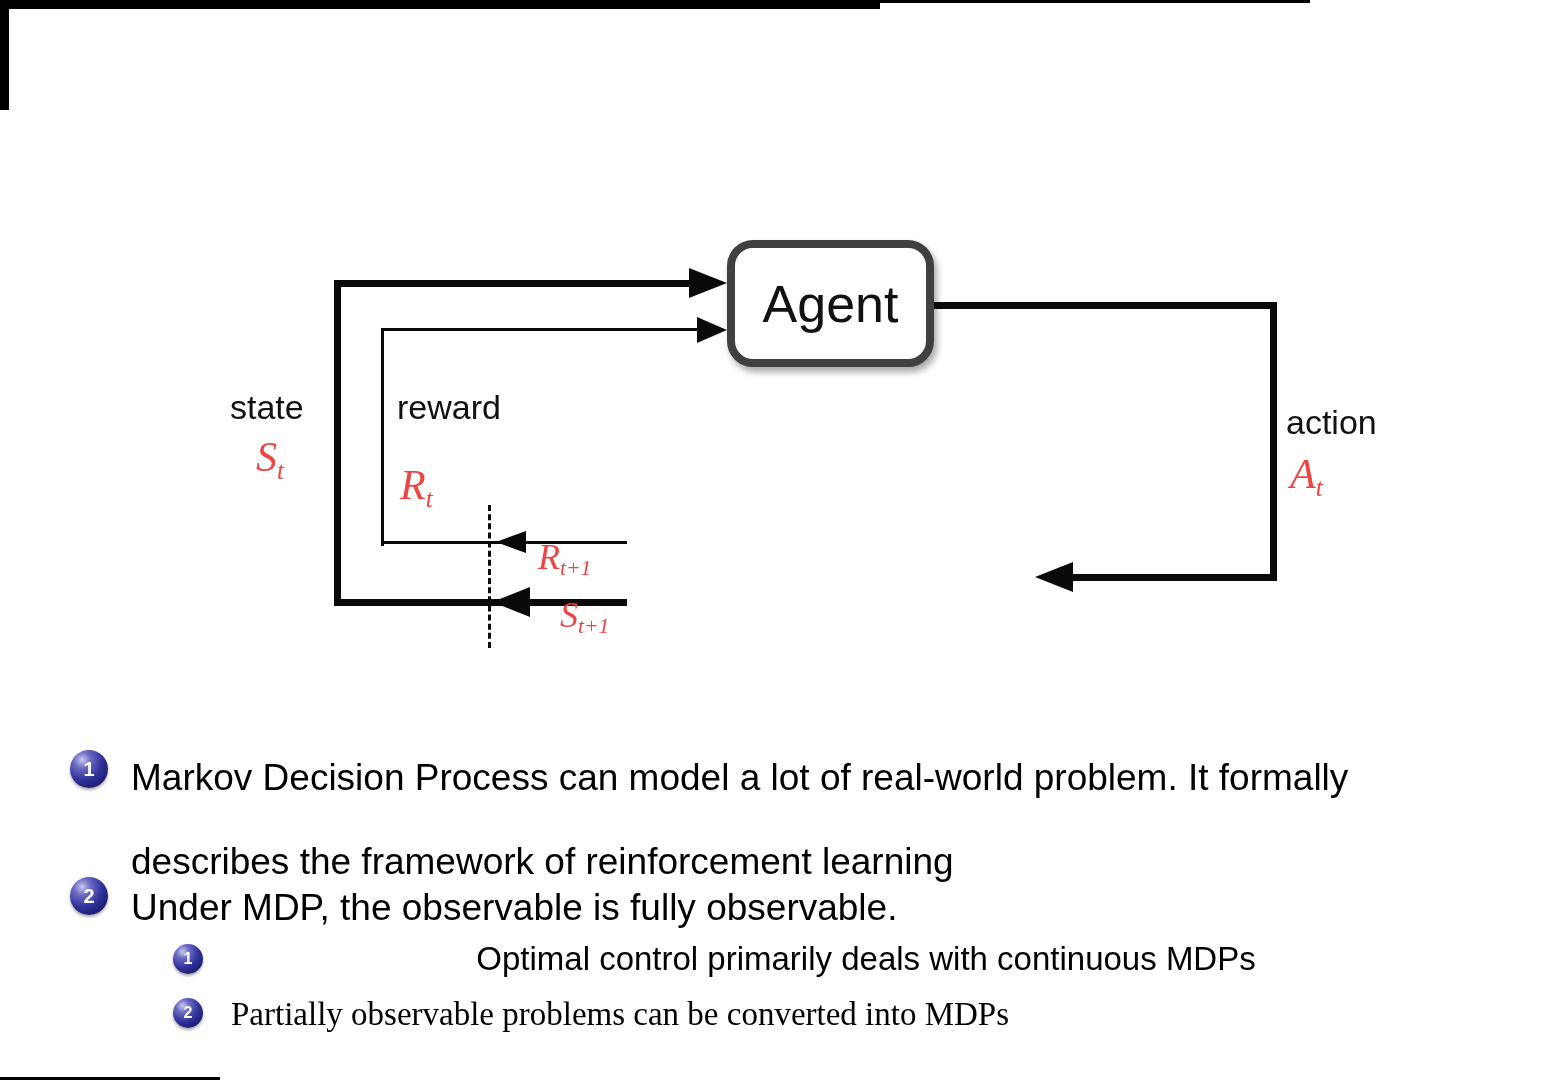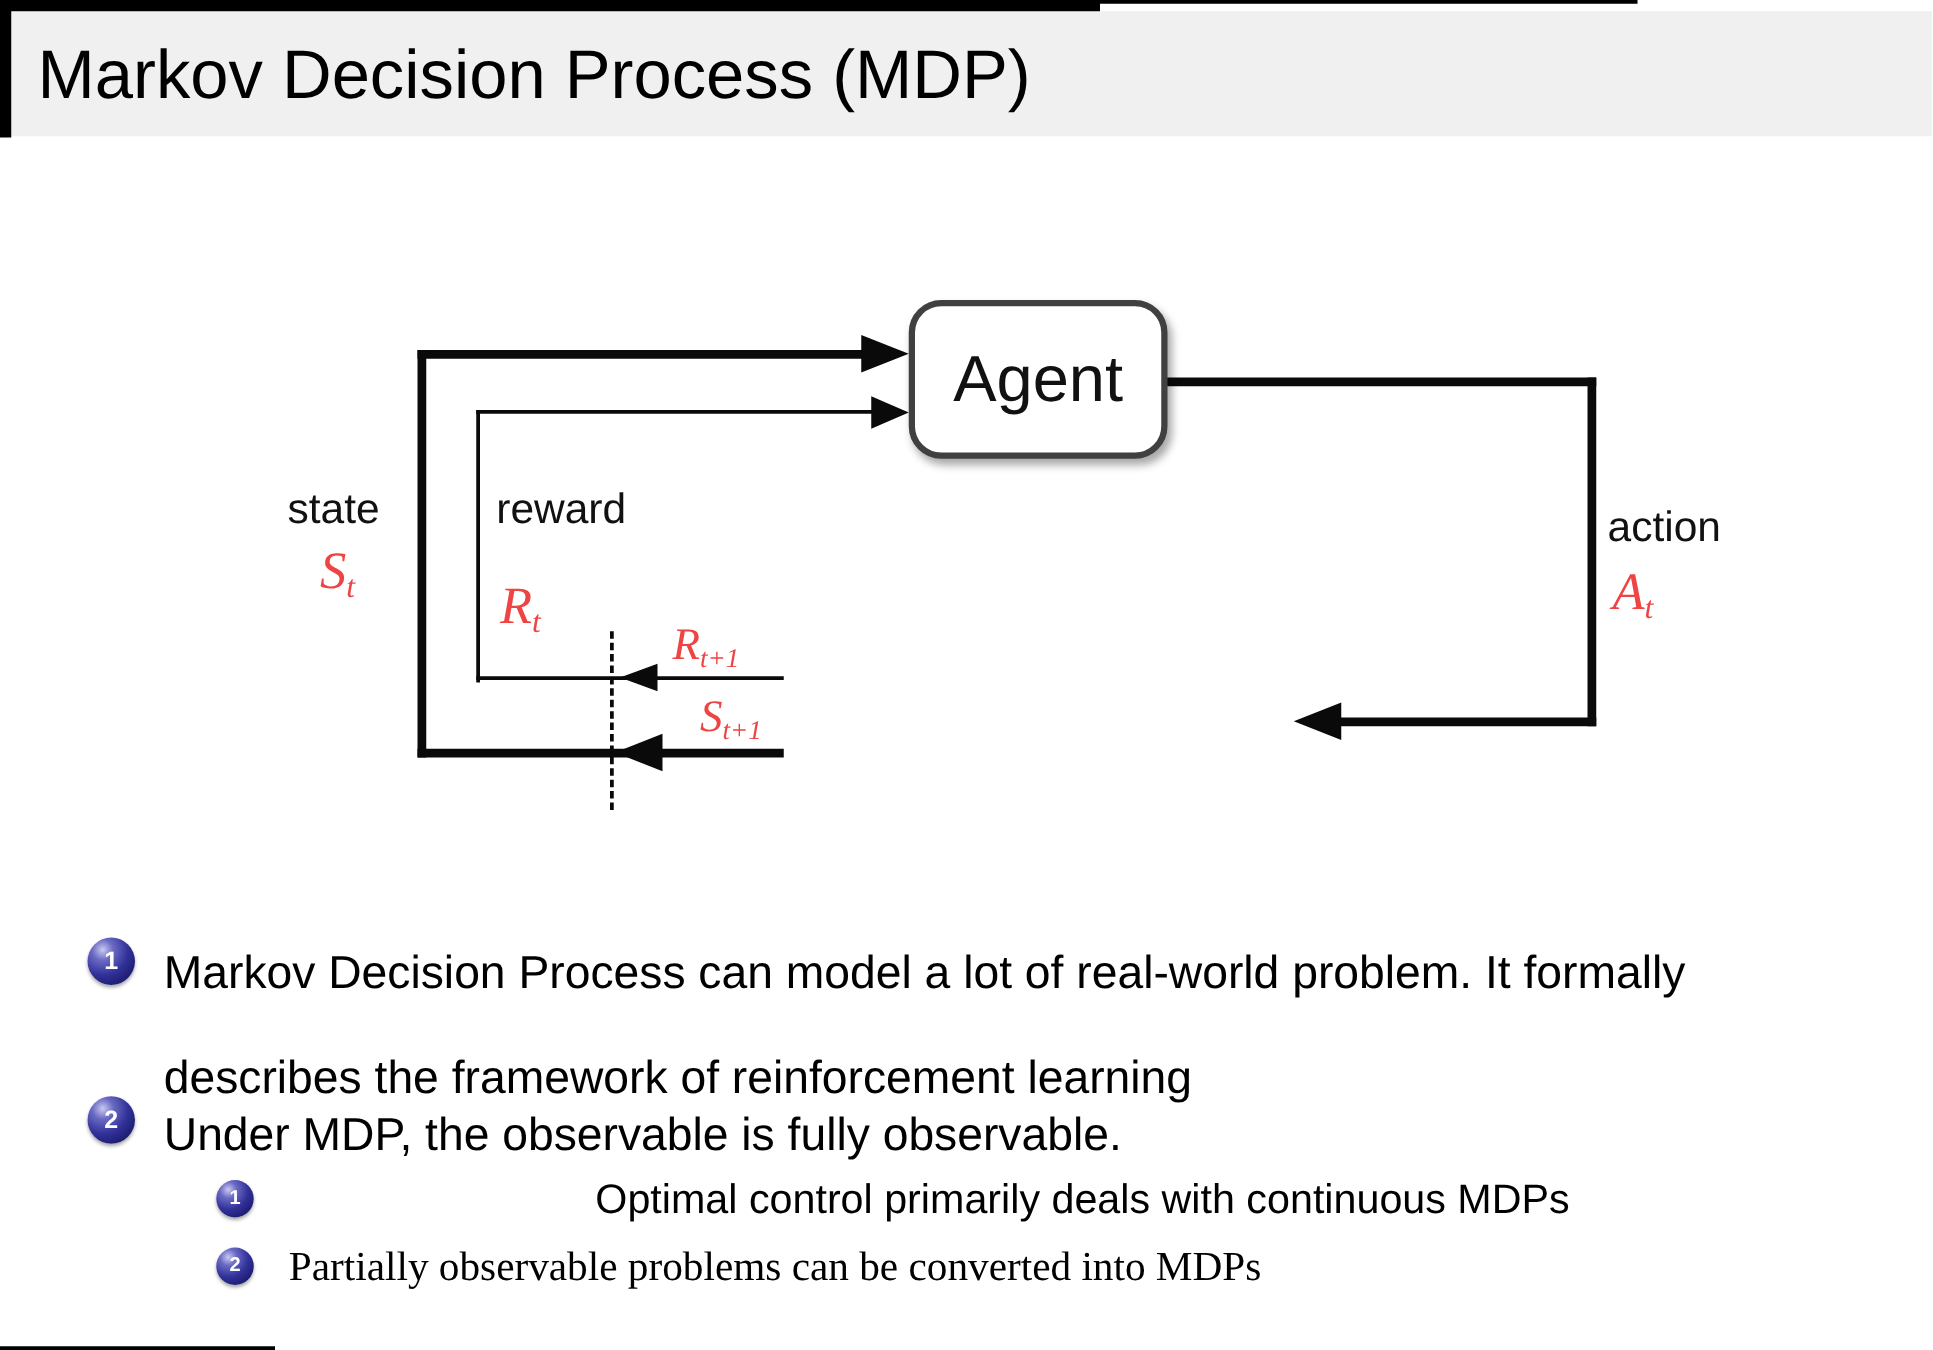--- a/index.html
+++ b/index.html
@@ -16,59 +16,56 @@
     position:absolute;left:9px;top:9px;width:1537px;height:100px;background:#f0f0f0;
   }
   .slide-title{
     position:absolute;left:21px;top:0;height:100px;line-height:100px;
     font-size:55px;color:#000;white-space:nowrap;
   }
   
   .diagram{position:absolute;left:0;top:0;width:100%;height:100%;}
   .hline,.vline{position:absolute;background:#0a0a0a;z-index:1;}
   .node{
-    position:absolute;background:#fff;border:5px solid #404040;border-radius:26px;
+    position:absolute;background:#fff;border:8px solid #404040;border-radius:26px;
     box-shadow:3px 5px 7px rgba(0,0,0,0.35);z-index:2;
     display:flex;align-items:center;justify-content:center;
     font-size:52px;color:#111;box-sizing:border-box;
   }
   .arrowhead{position:absolute;width:0;height:0;z-index:3;}
   .ah-right-big{border-top:15px solid transparent;border-bottom:15px solid transparent;border-left:38px solid #0a0a0a;}
   .ah-right-small{border-top:13px solid transparent;border-bottom:13px solid transparent;border-left:30px solid #0a0a0a;}
   .ah-left-big{border-top:15px solid transparent;border-bottom:15px solid transparent;border-right:38px solid #0a0a0a;}
   .ah-left-small{border-top:11px solid transparent;border-bottom:11px solid transparent;border-right:30px solid #0a0a0a;}
   .timestep-divider{position:absolute;width:0;border-left:3px dashed #0a0a0a;z-index:1;}
   .dlabel{position:absolute;font-size:34px;color:#111;white-space:nowrap;z-index:4;}
   .math{
     position:absolute;font-family:"Liberation Serif",serif;font-style:italic;
     font-size:42px;color:#ef4444;white-space:nowrap;z-index:4;
   }
   .math sub{font-size:0.6em;font-style:italic;vertical-align:-0.3em;letter-spacing:0;}
-  .math-small{font-size:36px;}
+  .math-small{font-size:36px;margin-top:42px;}
   
   .ball{
     position:absolute;border-radius:50%;color:#fff;font-weight:bold;
     display:flex;align-items:center;justify-content:center;
     background:radial-gradient(circle at 32% 26%, #c9c9f2 0%, #6b6bc4 22%, #32329b 52%, #1d1d71 78%, #0f0f4e 100%);
     box-shadow:0 2px 3px rgba(0,0,0,0.35);
   }
   .ball-l1{width:38px;height:38px;font-size:20px;}
   .ball-l2{width:30px;height:30px;font-size:16px;}
   .btext{position:absolute;color:#000;}
   .btext-l1{font-size:37px;line-height:84px;width:1375px;}
   .btext-l2{font-size:33px;line-height:52px;width:1270px;}
 </style>
 </head>
 <body>
 
 <div class="slide">
 
-  <div class="title-band">
-    <div class="slide-title">Markov Decision Process (MDP)</div>
-  </div>
   <div class="top-border"></div>
   <div class="top-border-thin"></div>
   <div class="left-border"></div>
   <div class="bottom-left-border"></div>
 
   <div class="diagram">
 
     <div class="hline" style="left:334px;top:280px;width:358px;height:7px;"></div>
     <div class="arrowhead ah-right-big" style="left:689px;top:268px;"></div>
     <div class="vline" style="left:334px;top:280px;width:7px;height:326px;"></div>

